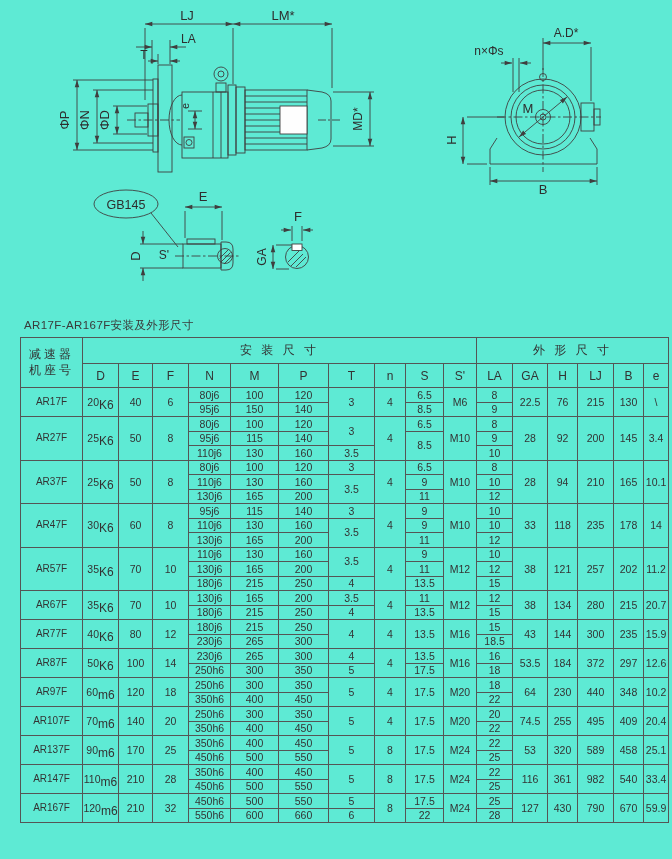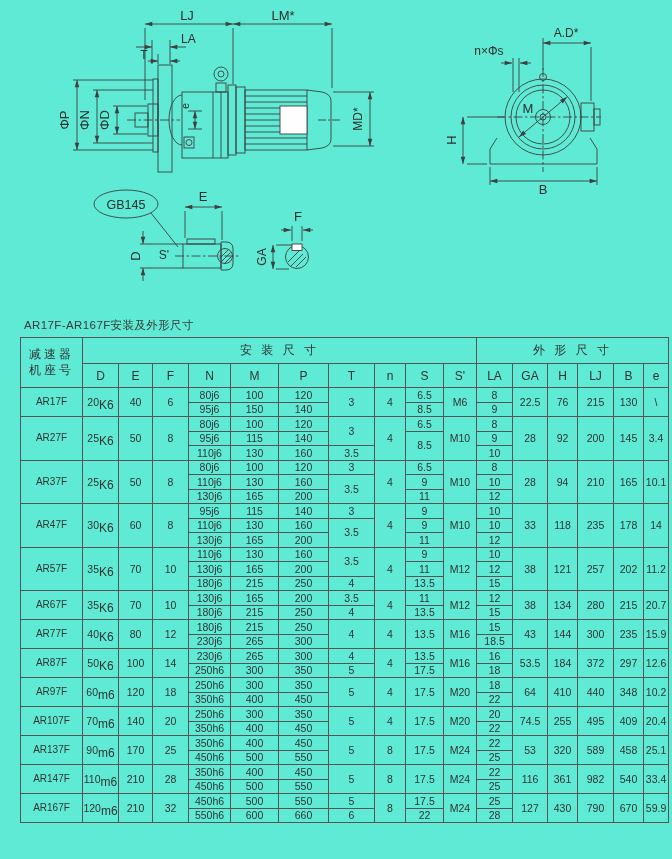--- a/index.html
+++ b/index.html
@@ -504,21 +504,21 @@
           <td rowspan="2">18</td>
           <td>250h6</td>
           <td>300</td>
           <td>350</td>
           <td rowspan="2">5</td>
           <td rowspan="2">4</td>
           <td rowspan="2">17.5</td>
           <td rowspan="2">M20</td>
           <td>18</td>
           <td rowspan="2">64</td>
-          <td rowspan="2">410</td>
+          <td rowspan="2">230</td>
           <td rowspan="2">440</td>
           <td rowspan="2">348</td>
           <td rowspan="2">10.2</td>
         </tr>
         <tr>
           <td>350h6</td>
           <td>400</td>
           <td>450</td>
           <td>22</td>
         </tr>

